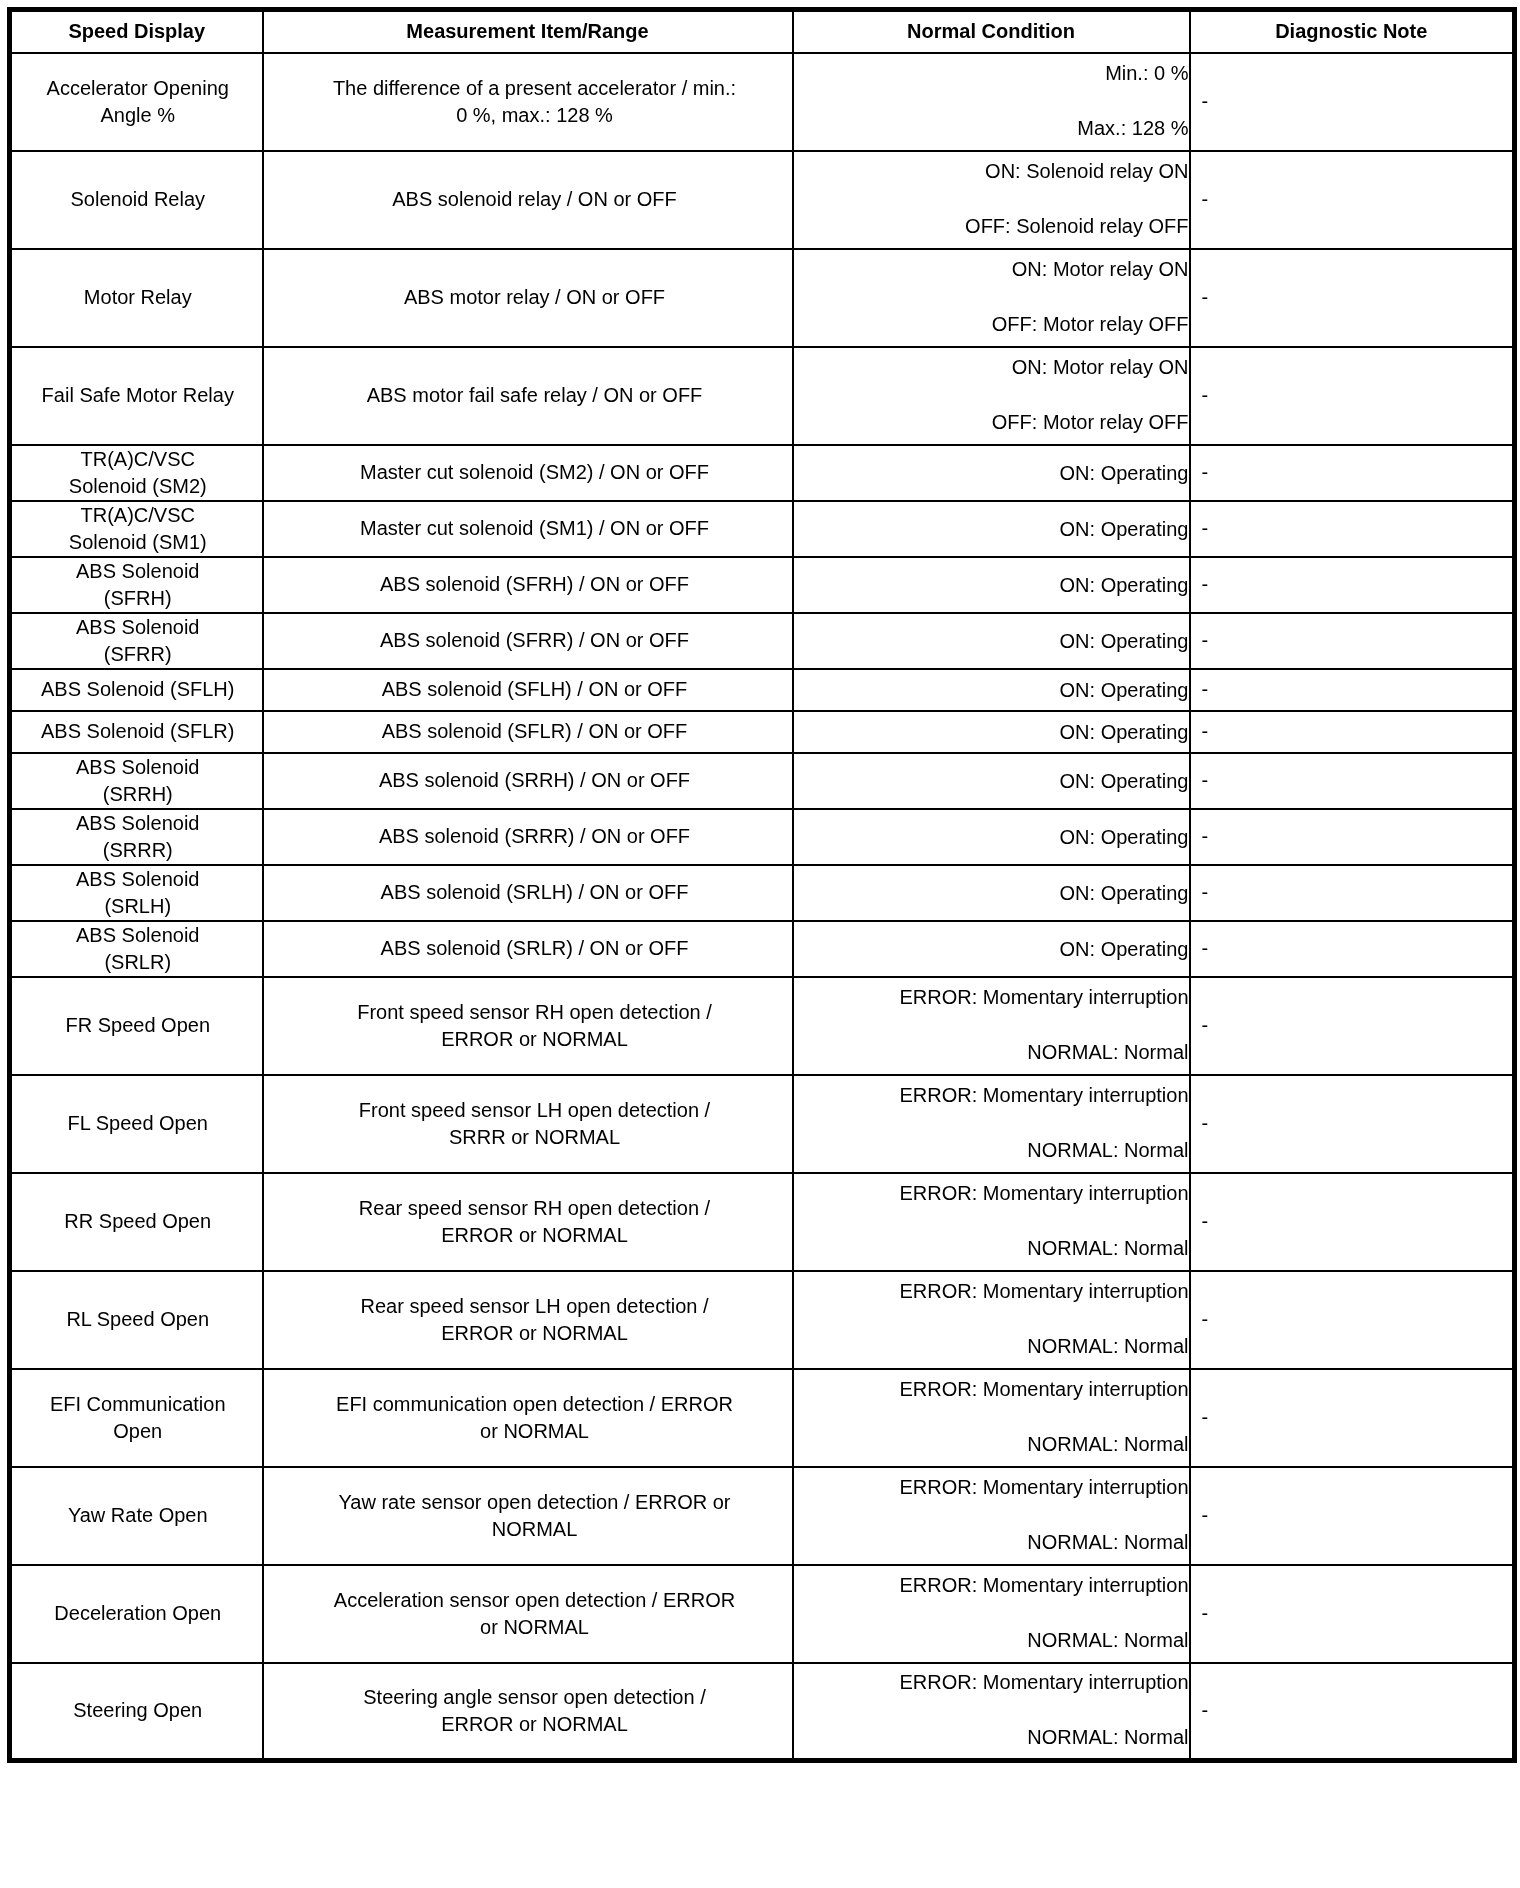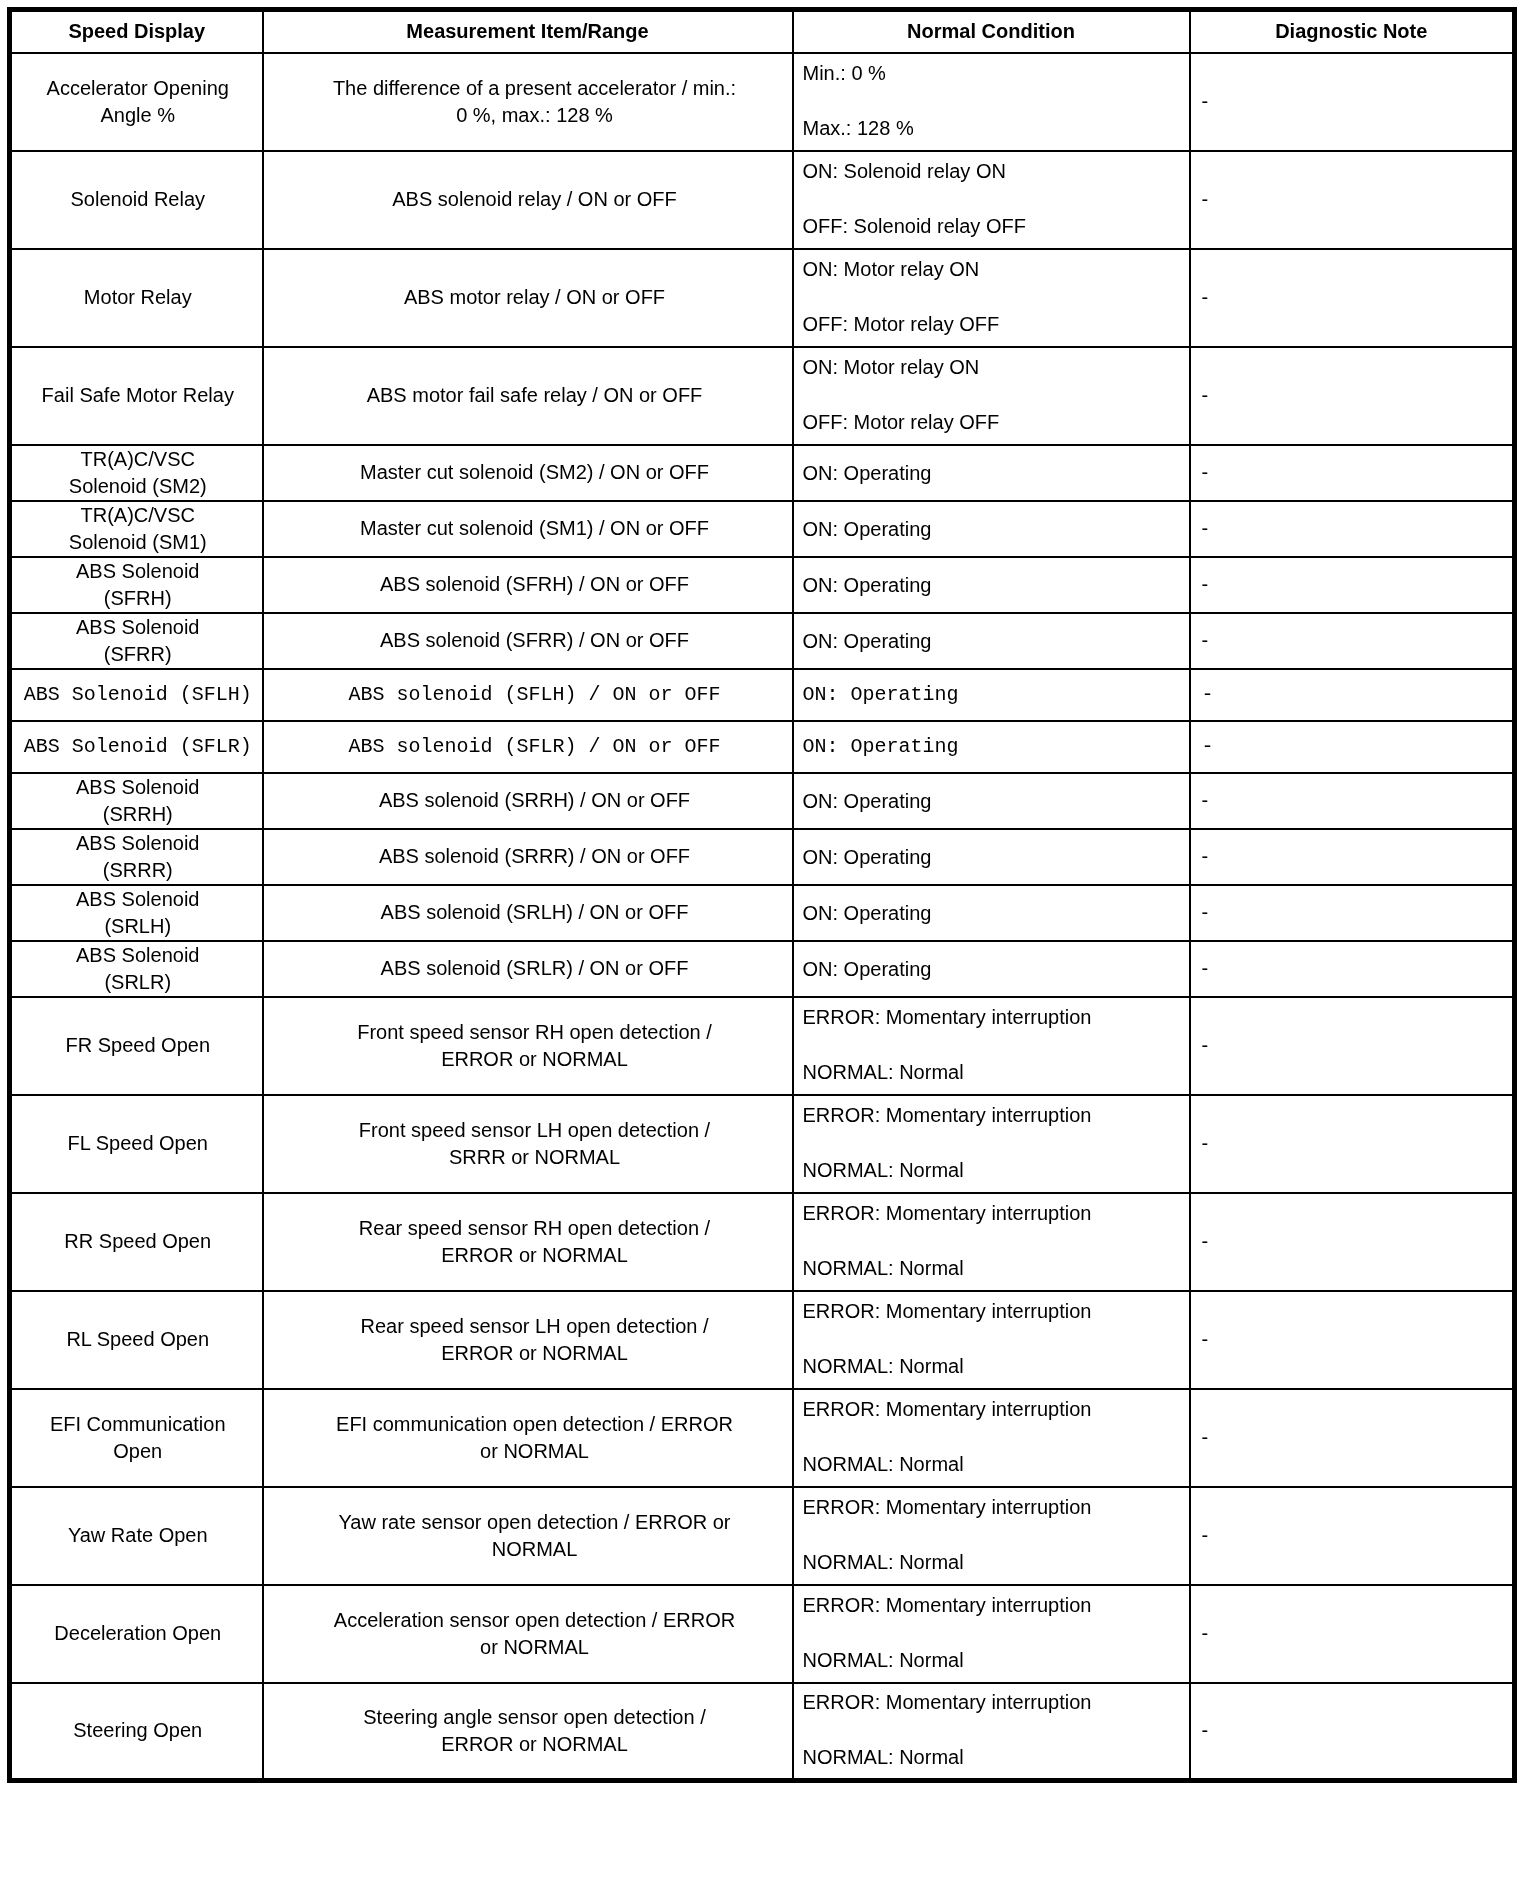--- a/index.html
+++ b/index.html
@@ -28,33 +28,33 @@
     overflow: hidden;
   }
   thead tr { height: 43px; }
   th {
     font-weight: bold;
     text-align: center;
     padding: 0;
   }
   tr.row-tall  { height: 98px; }
   tr.row-mid   { height: 52px; }
-  tr.row-short { height: 52px; font-family: Liberation Mono, monospace; }
+  tr.row-short { height: 42px; }
 
   td.c-tester  { padding: 0 4px 0 6px; }
   td.c-measure { padding: 0 6px 0 20px; }
   td.c-normal  { padding: 0 0 0 9px; }
   td.c-note    { padding: 0 0 0 11px; }
 
   .cell-text {
     white-space: pre-line;
     line-height: 27px;
     text-align: center;
   }
-  .nc-wrap { display: flex; flex-direction: column; }
+  .nc-wrap { display: flex; flex-direction: column; text-align: right; }
   .nc-single { justify-content: center; }
   .nc-multi {
     box-sizing: border-box;
     height: 94px;
     justify-content: space-between;
     padding: 6px 0 9px 0;
   }
   .nc-line { line-height: 24px; white-space: pre-line; }
 </style>
 </head>

